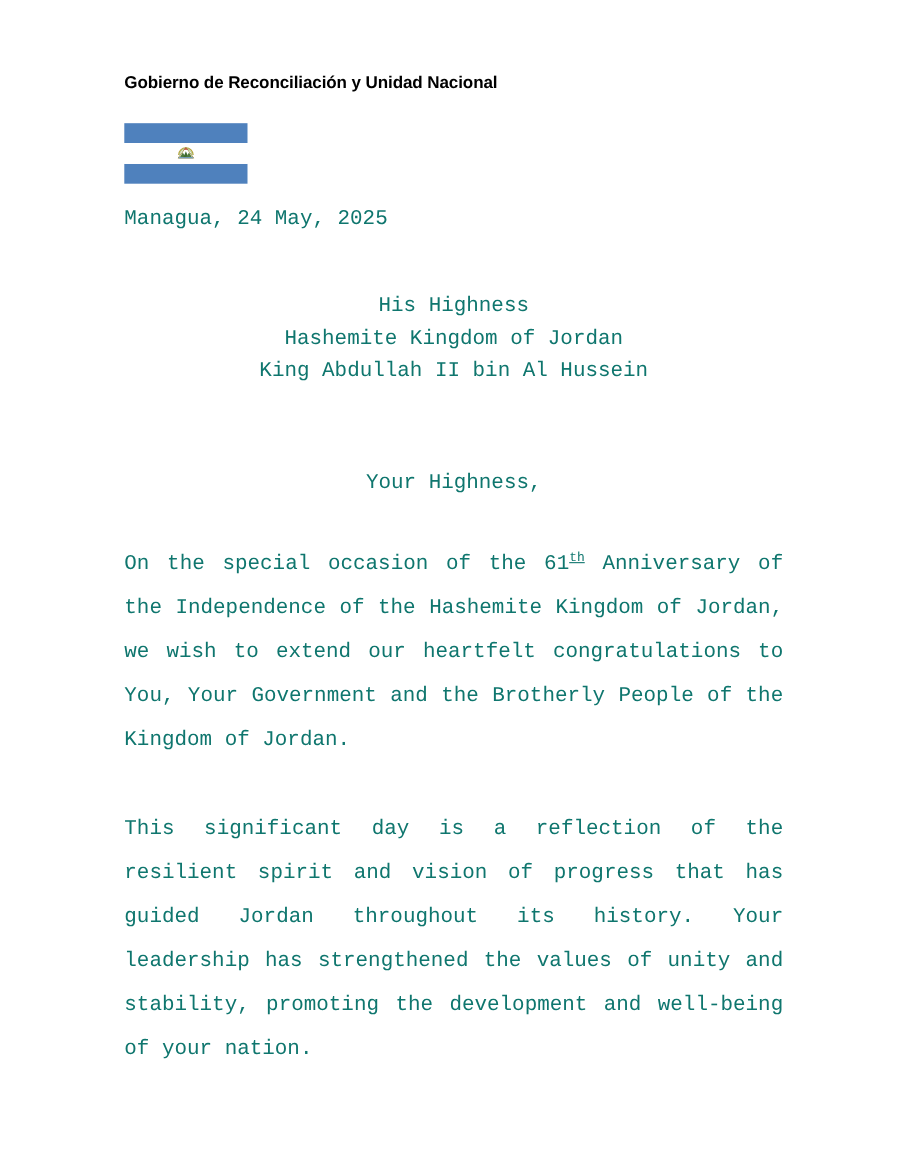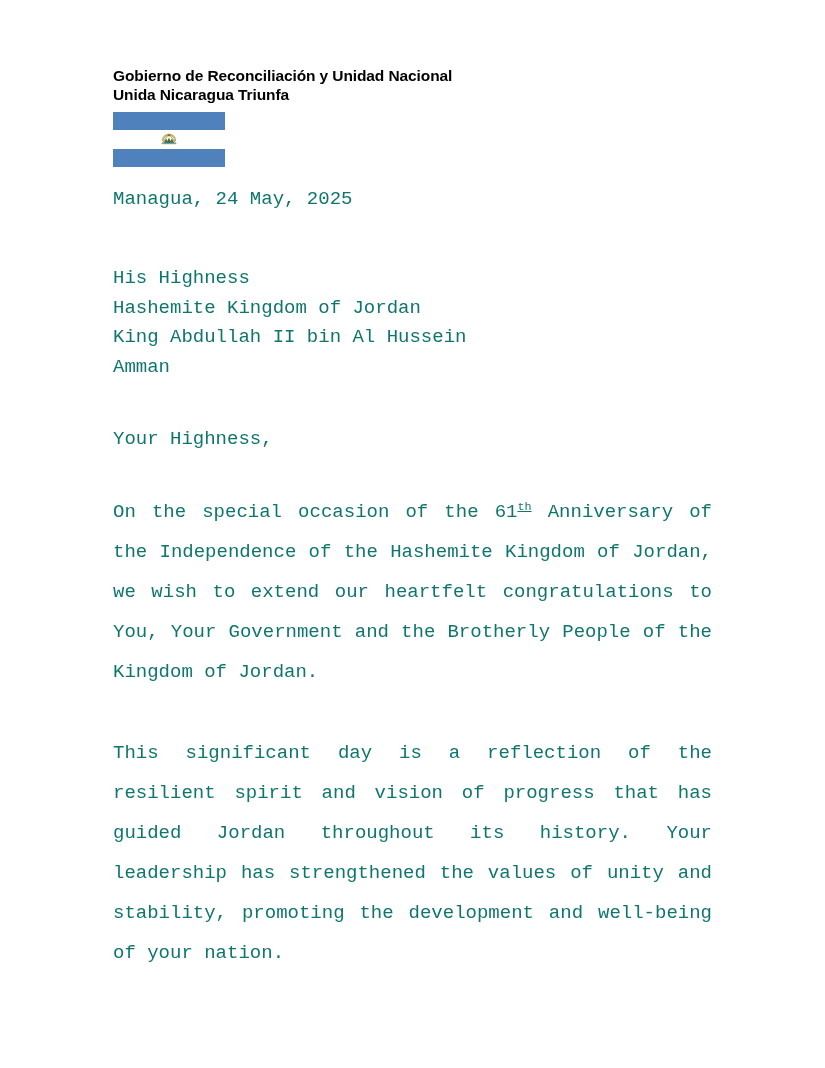--- a/index.html
+++ b/index.html
@@ -73,26 +73,27 @@
   .date-line {
     top: 184px;
     line-height: 30px;
     white-space: pre;
   }
 
   .address-block {
     top: 264px;
     line-height: 29.6px;
   }
-  .address-block .addr-line { white-space: pre; }
+  .address-block .addr-line { white-space: pre; text-align: center; }
 
   .salutation {
     top: 424px;
     line-height: 30px;
     white-space: pre;
+    text-align: center;
   }
 
   .para {
     text-align: justify;
     line-height: 40px;
     text-justify: inter-word;
   }
   .para-1 { top: 492px; }
   .para-2 { top: 733px; }
 
@@ -103,21 +104,20 @@
     text-decoration: underline;
   }
 </style>
 </head>
 <body>
 
 <div class="page">
 
   <div class="letterhead">
     <div class="letterhead-line">Gobierno de Reconciliación y Unidad Nacional</div>
-    <div class="letterhead-line">Unida Nicaragua Triunfa</div>
   </div>
 
   <div class="flag">
     <div class="flag-band blue"></div>
     <div class="flag-band white">
       <svg class="flag-emblem" viewBox="0 0 40 36">
 
         <path d="M6 22 A14 14 0 0 1 34 22" fill="none" stroke="#b8a23c" stroke-width="2.2"></path>
         <path d="M8 22 A12 12 0 0 1 32 22" fill="none" stroke="#8fae5a" stroke-width="1.6"></path>
 
@@ -134,21 +134,20 @@
     </div>
     <div class="flag-band blue"></div>
   </div>
 
   <div class="doc-text date-line">Managua, 24 May, 2025</div>
 
   <div class="doc-text address-block">
     <div class="addr-line">His Highness</div>
     <div class="addr-line">Hashemite Kingdom of Jordan</div>
     <div class="addr-line">King Abdullah II bin Al Hussein</div>
-    <div class="addr-line">Amman</div>
   </div>
 
   <div class="doc-text salutation">Your Highness,</div>
 
   <div class="doc-text para para-1">
     <span>On the special occasion of the 61</span><sup>th</sup><span> Anniversary of the Independence of the Hashemite Kingdom of Jordan, we wish to extend our heartfelt congratulations to You, Your Government and the Brotherly People of the Kingdom of Jordan.</span>
   </div>
 
   <div class="doc-text para para-2">This significant day is a reflection of the resilient spirit and vision of progress that has guided Jordan throughout its history. Your leadership has strengthened the values of unity and stability, promoting the development and well-being of your nation.</div>
 

